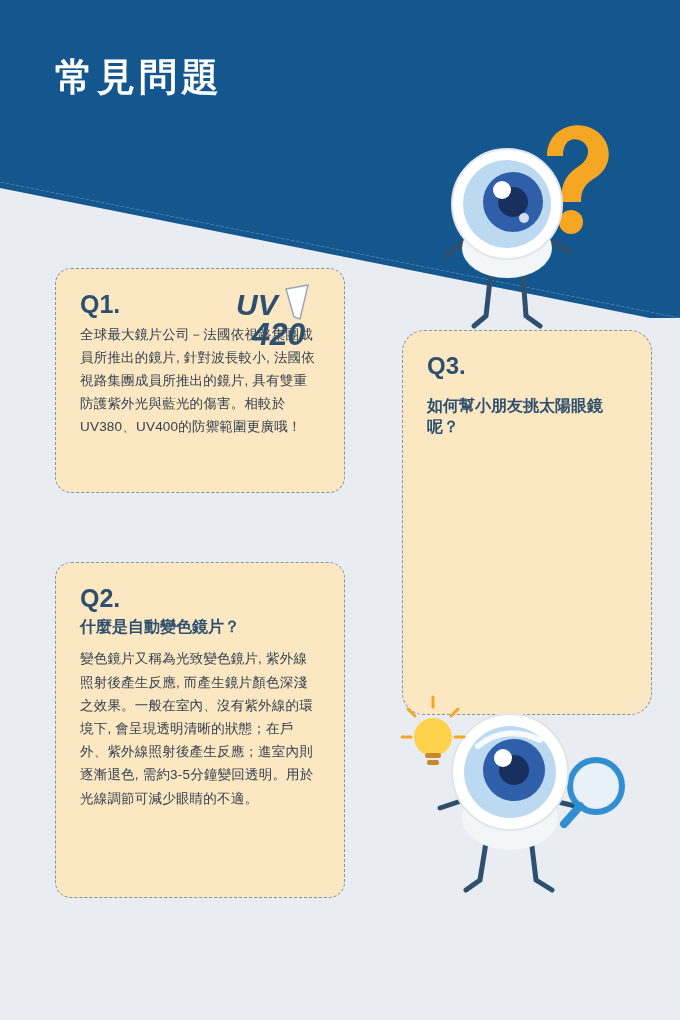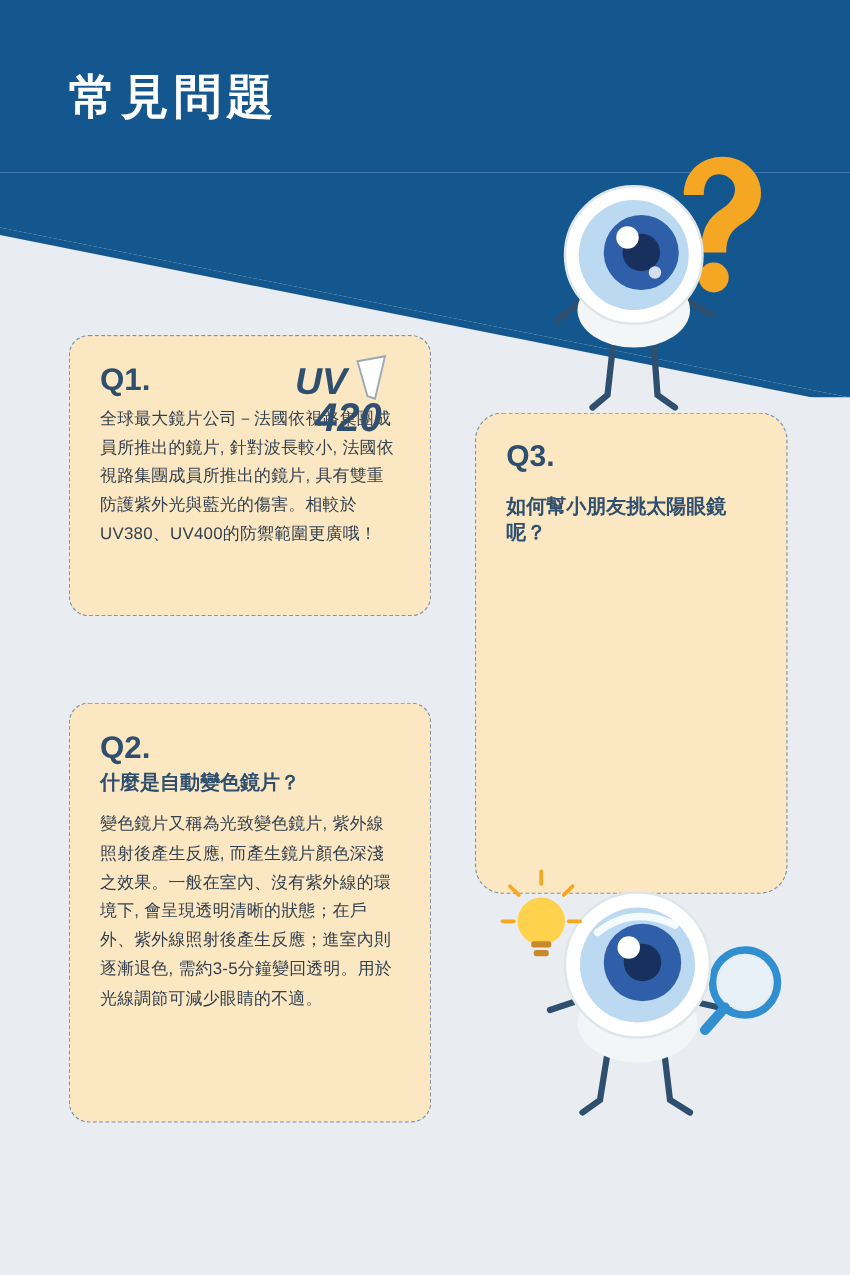--- a/index.html
+++ b/index.html
@@ -5,21 +5,21 @@
   * { box-sizing: border-box; }
   html, body {
     margin: 0; padding: 0;
     width: 680px; height: 1020px;
     font-family: "Liberation Sans", sans-serif;
   }
   .page {
     position: relative;
     width: 680px; height: 1020px;
     overflow: hidden;
-    background: #1d4ed8;
+    background: #ef4444;
   }
   
   .banner {
     position: absolute;
     top: 0; left: 0;
     width: 680px; height: 138px;
     background: #14578f;
   }
   
   .wedge {
@@ -48,21 +48,21 @@
   
   .card {
     position: absolute;
     background: #fce7c3;
     border: 1px dashed #7c93ad;
     border-radius: 16px;
     padding: 22px 24px 20px 24px;
     z-index: 6;
   }
   .card.q1 { left: 55px; top: 268px; width: 290px; height: 225px; }
-  .card.q3 { left: 380px; top: 330px; width: 250px; height: 385px; border-radius: 22px; }
+  .card.q3 { left: 402px; top: 330px; width: 250px; height: 385px; border-radius: 22px; }
   .card.q2 { left: 55px; top: 562px; width: 290px; height: 336px; }
 
   .q-num {
     font-size: 25px;
     font-weight: bold;
     color: #2e4f6e;
     font-family: "Liberation Sans", sans-serif;
     line-height: 1.1;
     margin: 0 0 4px 0;
   }

